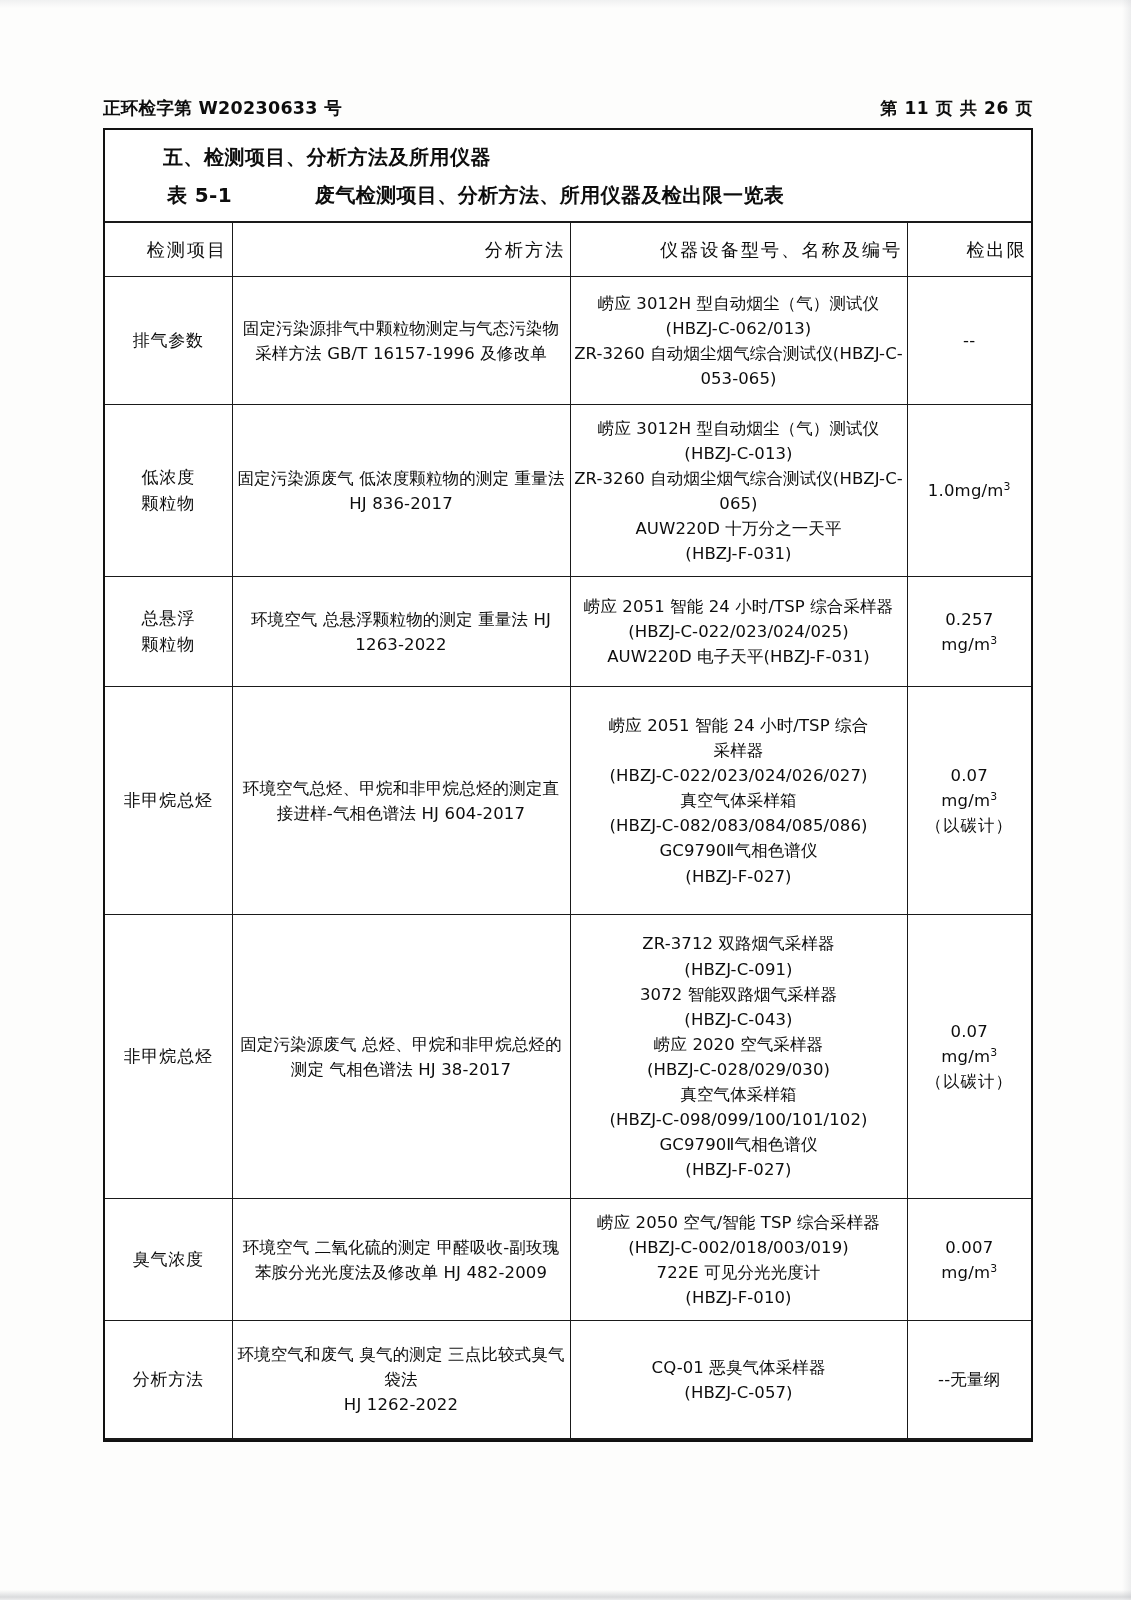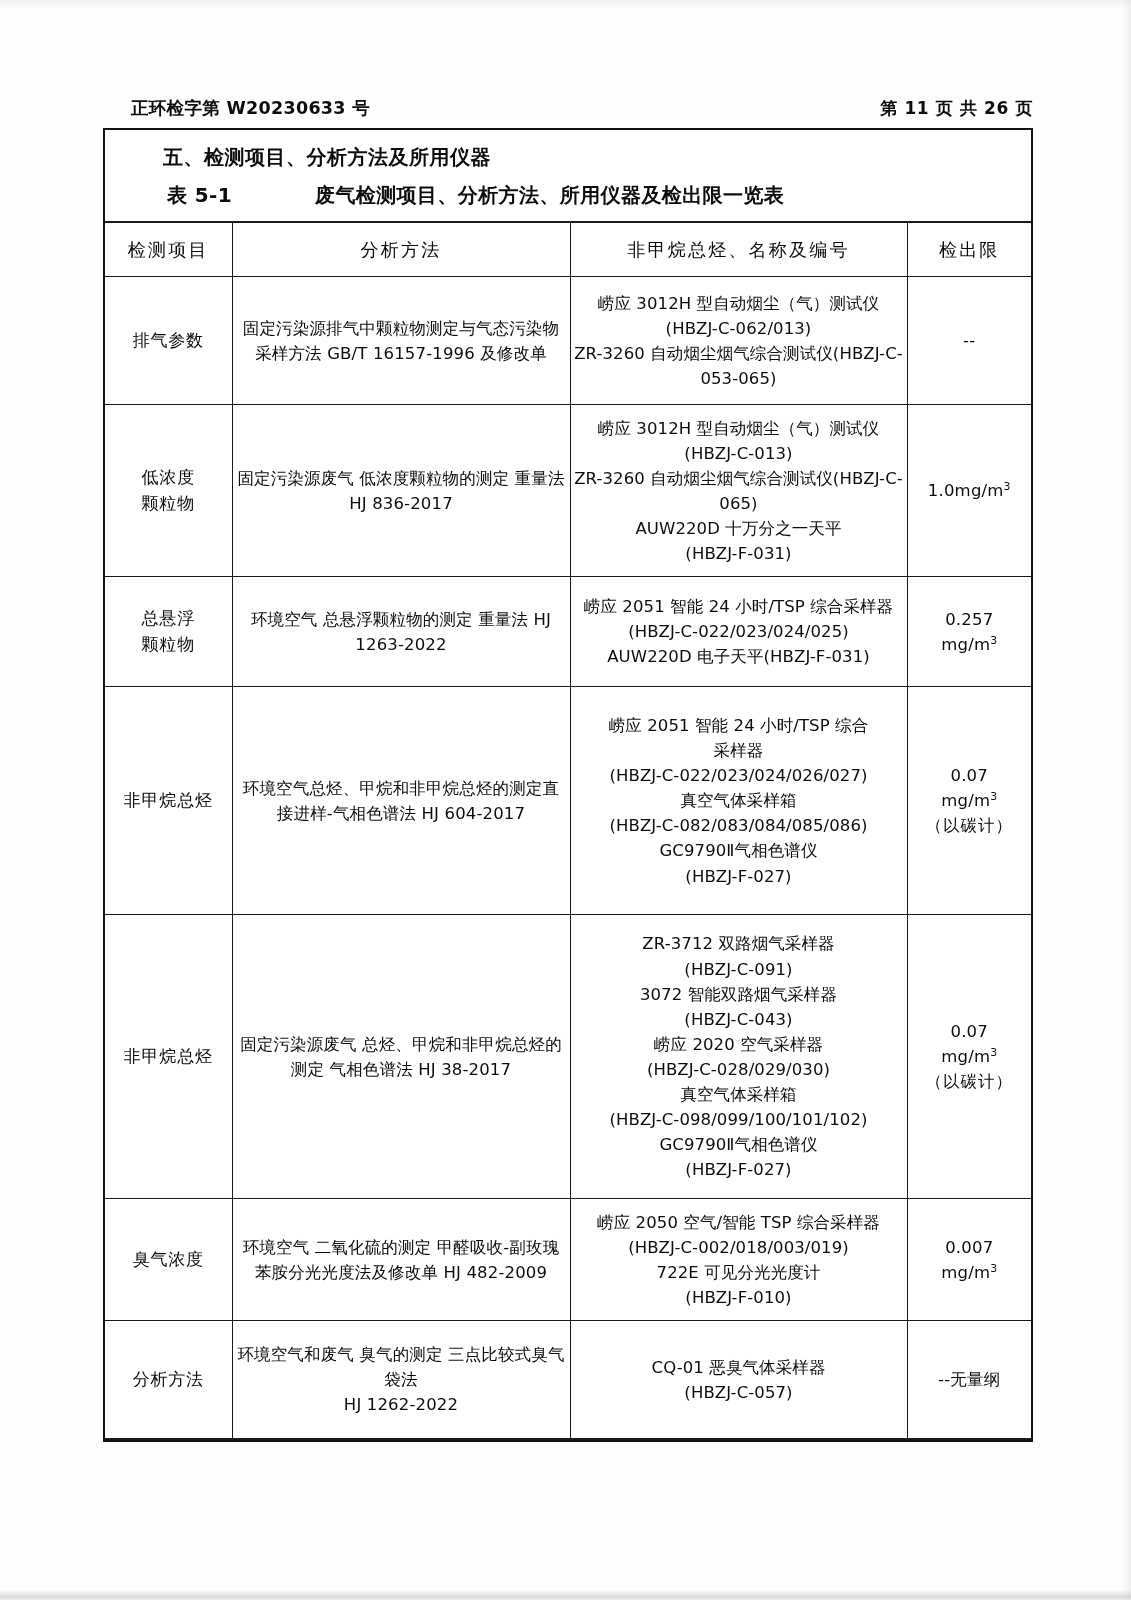--- a/index.html
+++ b/index.html
@@ -55,21 +55,20 @@
     height: 28px;
     display: flex;
     align-items: flex-end;
     justify-content: space-between;
   }
   .doc-no {
     font-size: 17.5px;
     font-weight: bold;
     letter-spacing: 0.3px;
     white-space: nowrap;
-    margin-left: 28px;
   }
   .page-no {
     font-size: 17px;
     font-weight: bold;
     letter-spacing: 0.6px;
     white-space: nowrap;
     text-align: right;
   }
 
   
@@ -121,20 +120,21 @@
     padding: 7px 3px;
     line-height: 1.52;
     word-break: break-word;
   }
   table.dt tr.head th {
     border-top-width: 2.2px;
     font-weight: normal;
     font-size: 18px;
     letter-spacing: 2.2px;
     padding: 13px 4px;
+    text-align: right;
   }
   table.dt tr:last-child td { border-bottom-width: 2.4px; }
   table.dt td:first-child, table.dt th:first-child { border-left: none; }
   table.dt td:last-child, table.dt th:last-child { border-right: none; }
 
   .col-item { font-size: 17px; letter-spacing: 0.8px; line-height: 1.45; }
   .col-method { font-size: 16.5px; letter-spacing: 0.15px; line-height: 1.72; padding-left: 12px; padding-right: 12px; }
   .col-instr { font-size: 16.5px; letter-spacing: 0.1px; line-height: 1.62; padding-left: 6px; padding-right: 6px; }
   .col-limit { font-size: 16.5px; letter-spacing: 0.2px; line-height: 1.6; }
   .col-limit .cn { letter-spacing: 1px; }
@@ -163,21 +163,21 @@
       <colgroup>
         <col class="c1">
           <col class="c2">
           <col class="c3">
           <col class="c4">
       </colgroup>
       <thead>
         <tr class="head">
           <th>检测项目</th>
           <th>分析方法</th>
-          <th>非甲烷总烃、名称及编号</th>
+          <th>仪器设备型号、名称及编号</th>
           <th>检出限</th>
         </tr>
       </thead>
       <tbody id="tbody">
           <tr style="height: 128px;">
             <td class="col-item">排气参数</td>
             <td class="col-method">固定污染源排气中颗粒物测定与气态污染物采样方法 GB/T 16157-1996 及修改单</td>
             <td class="col-instr">崂应 3012H 型自动烟尘（气）测试仪(HBZJ-C-062/013)<br>ZR-3260 自动烟尘烟气综合测试仪(HBZJ-C-053-065)</td>
             <td class="col-limit"><span>--</span></td>
           </tr>

